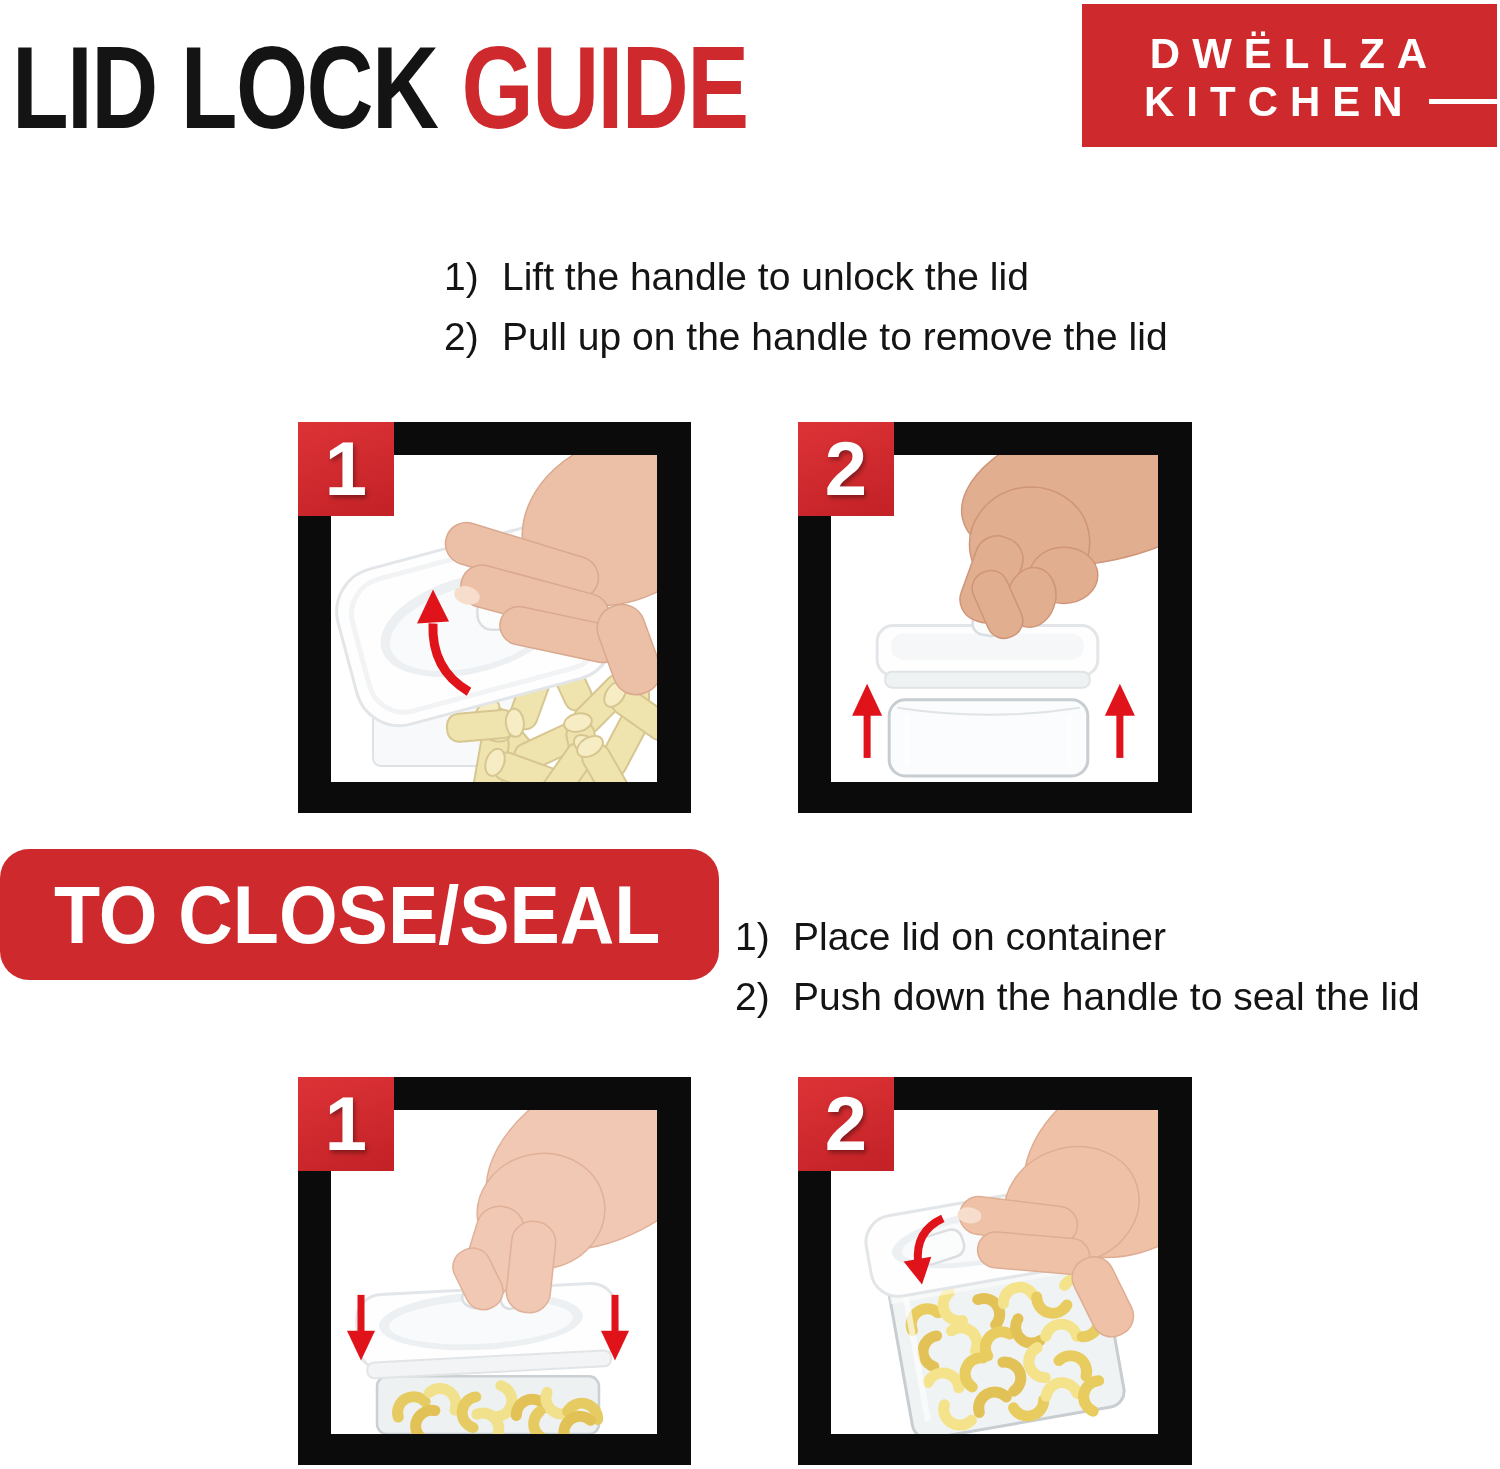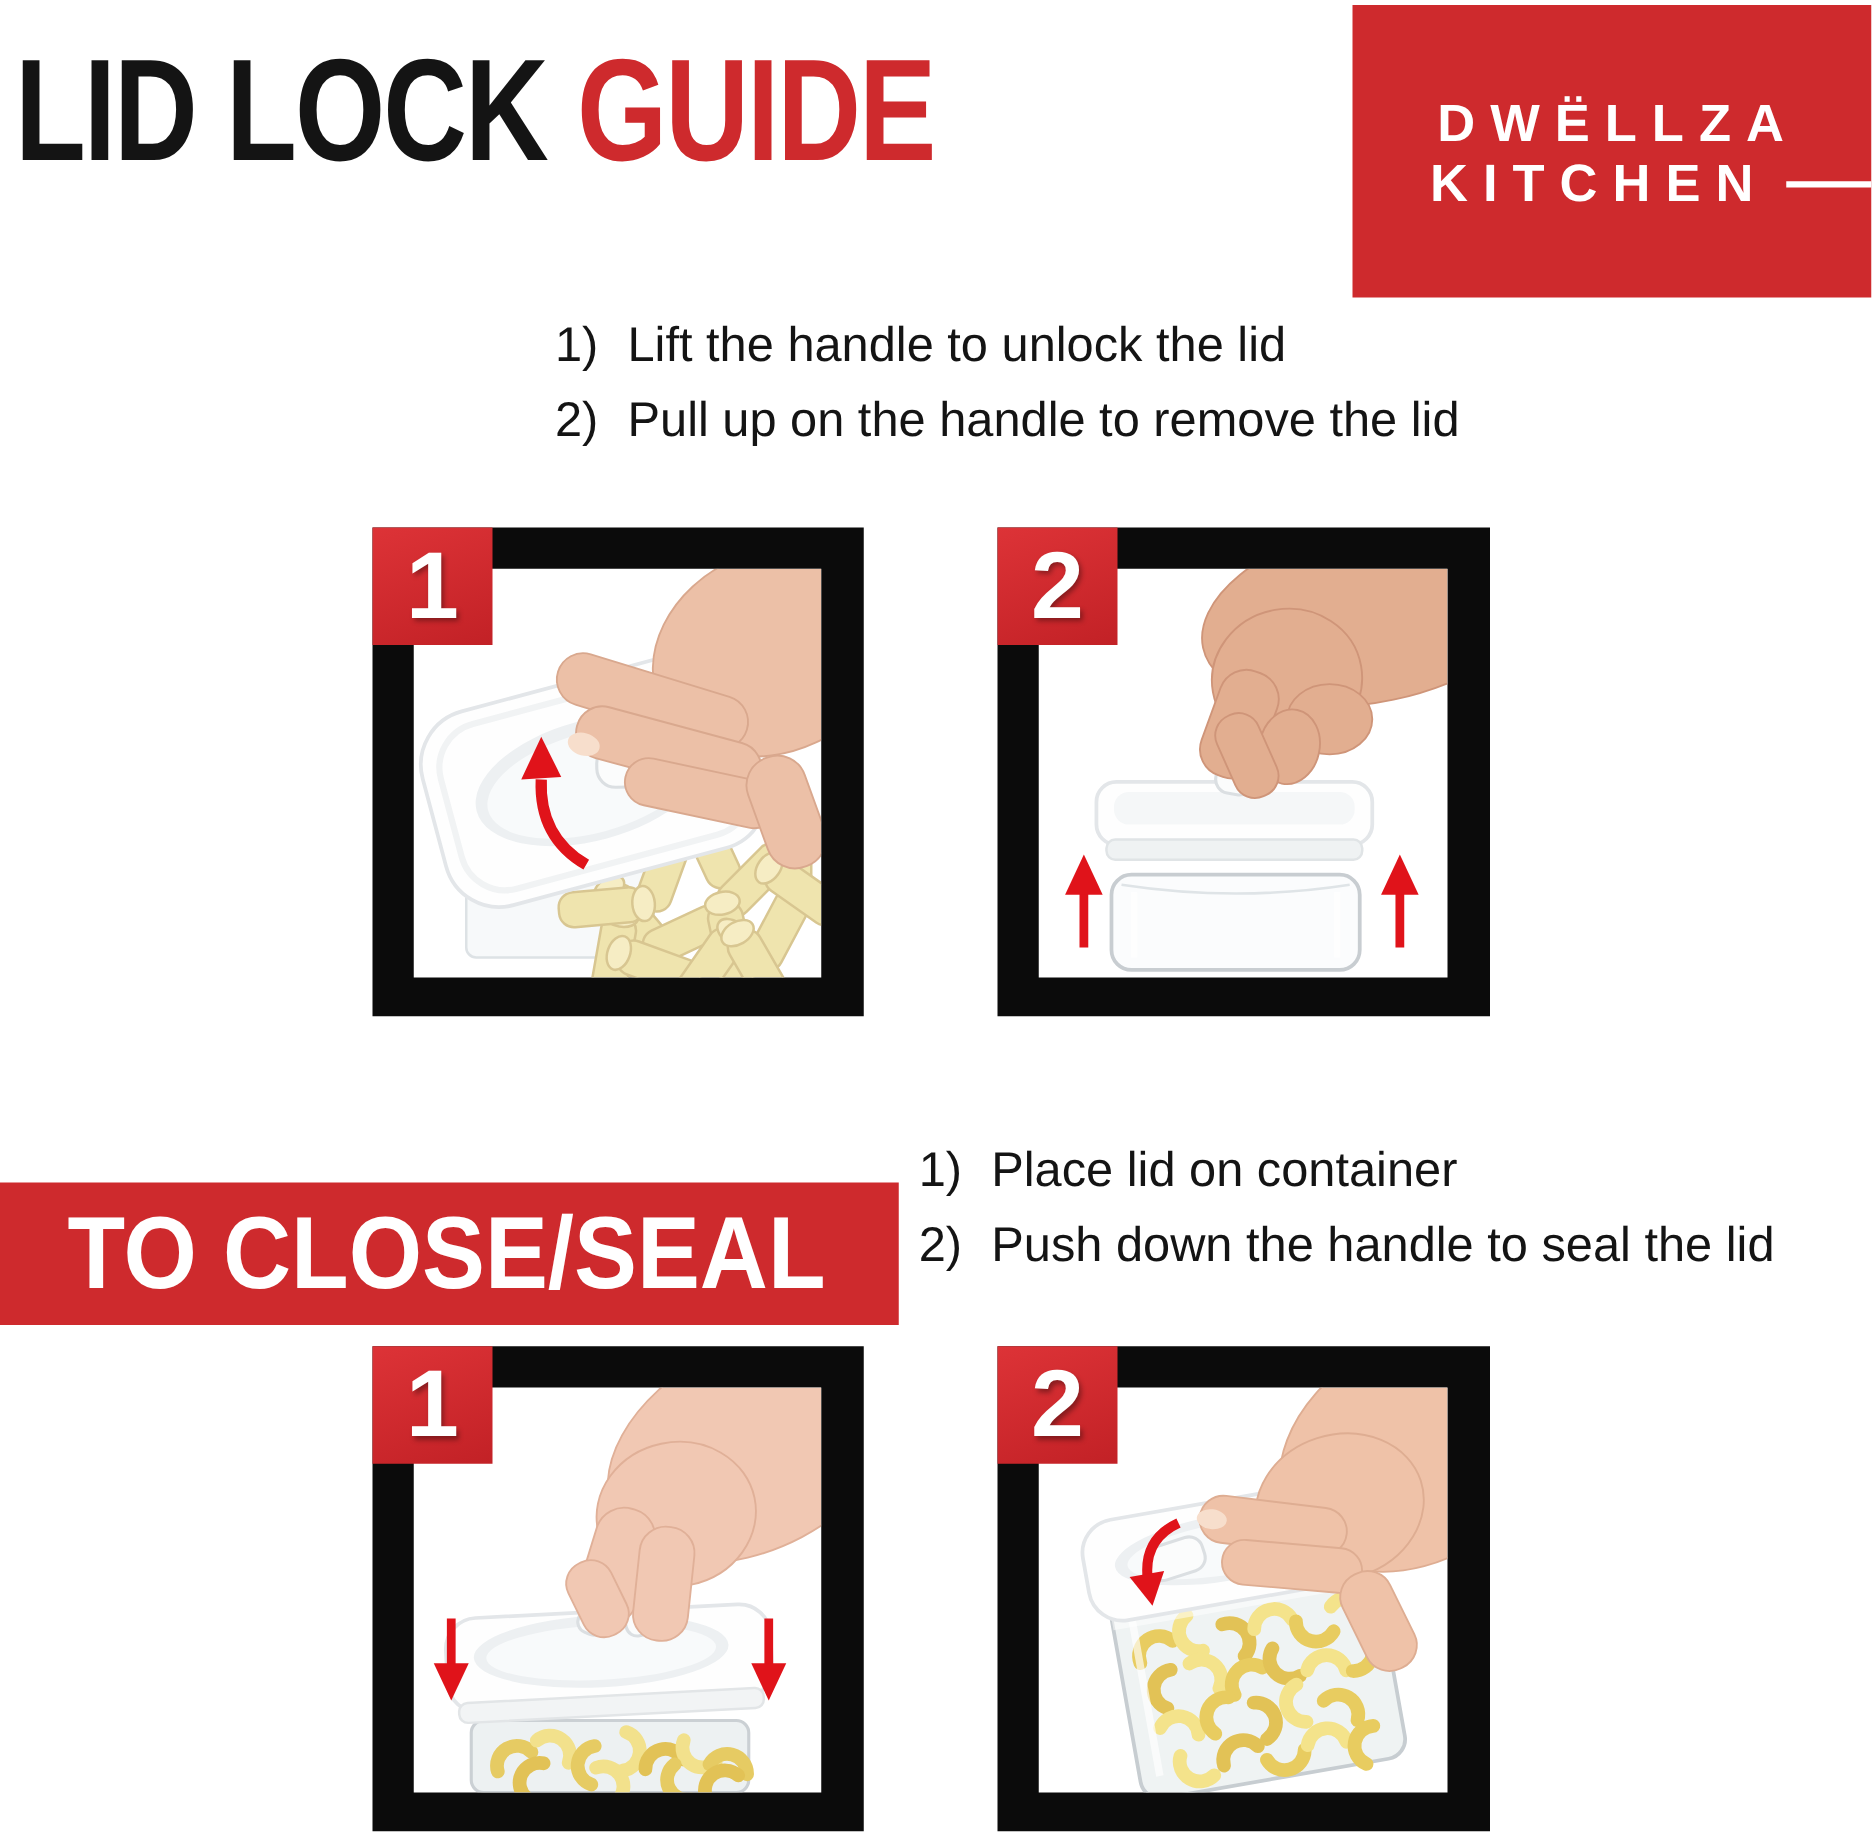--- a/index.html
+++ b/index.html
@@ -10,35 +10,35 @@
   }
   *{box-sizing:border-box;}
   body{margin:0;background:#ffffff;font-family:"Liberation Sans",sans-serif;}
   .canvas{position:relative;width:1500px;height:1469px;background:#ffffff;overflow:hidden;padding-left:12px;}
 
   
   .title{position:absolute;left:12px;top:30px;font-size:116px;font-weight:bold;
          letter-spacing:-2px;line-height:1;white-space:nowrap;color:var(--text-black);
          transform:scaleX(0.80);transform-origin:left top;}
   .title .red{color:var(--brand-red);}
-  .logo-box{position:absolute;left:1082px;top:4px;width:415px;height:234px;
+  .logo-box{position:absolute;left:1082px;top:4px;width:415px;height:143px;
             background:var(--brand-red);color:#fff;display:flex;flex-direction:column;
             justify-content:center;padding-top:4px;}
   .logo-l1{font-size:42px;font-weight:bold;letter-spacing:12px;text-align:center;padding-left:10px;}
   .logo-l2{display:flex;align-items:center;font-size:42px;font-weight:bold;letter-spacing:12px;
            padding-left:62px;}
   .logo-rule{flex:1;height:5px;background:#ffffff;margin-left:14px;}
 
   
   .banner{position:absolute;left:0;background:var(--brand-red);color:#ffffff;display:flex;
           align-items:center;padding-left:54px;}
   .banner .btxt{font-size:82px;font-weight:bold;line-height:1;transform:scaleX(0.92);
                 transform-origin:left center;white-space:nowrap;}
   .banner-open{top:241px;width:430px;height:124px;}
-  .banner-close{top:946px;width:719px;height:114px;}
+  .banner-close{top:849px;width:719px;height:131px;border-radius:29px;}
 
   .steps{position:absolute;color:var(--text-black);font-size:39px;line-height:1.28;}
   .steps-open{left:444px;top:252px;}
   .steps-close{left:735px;top:912px;}
   .step{display:flex;}
   .step + .step{margin-top:10px;}
   .step .num{width:58px;flex:0 0 58px;}
 
   
   .panel{position:absolute;background:var(--frame-black);}

